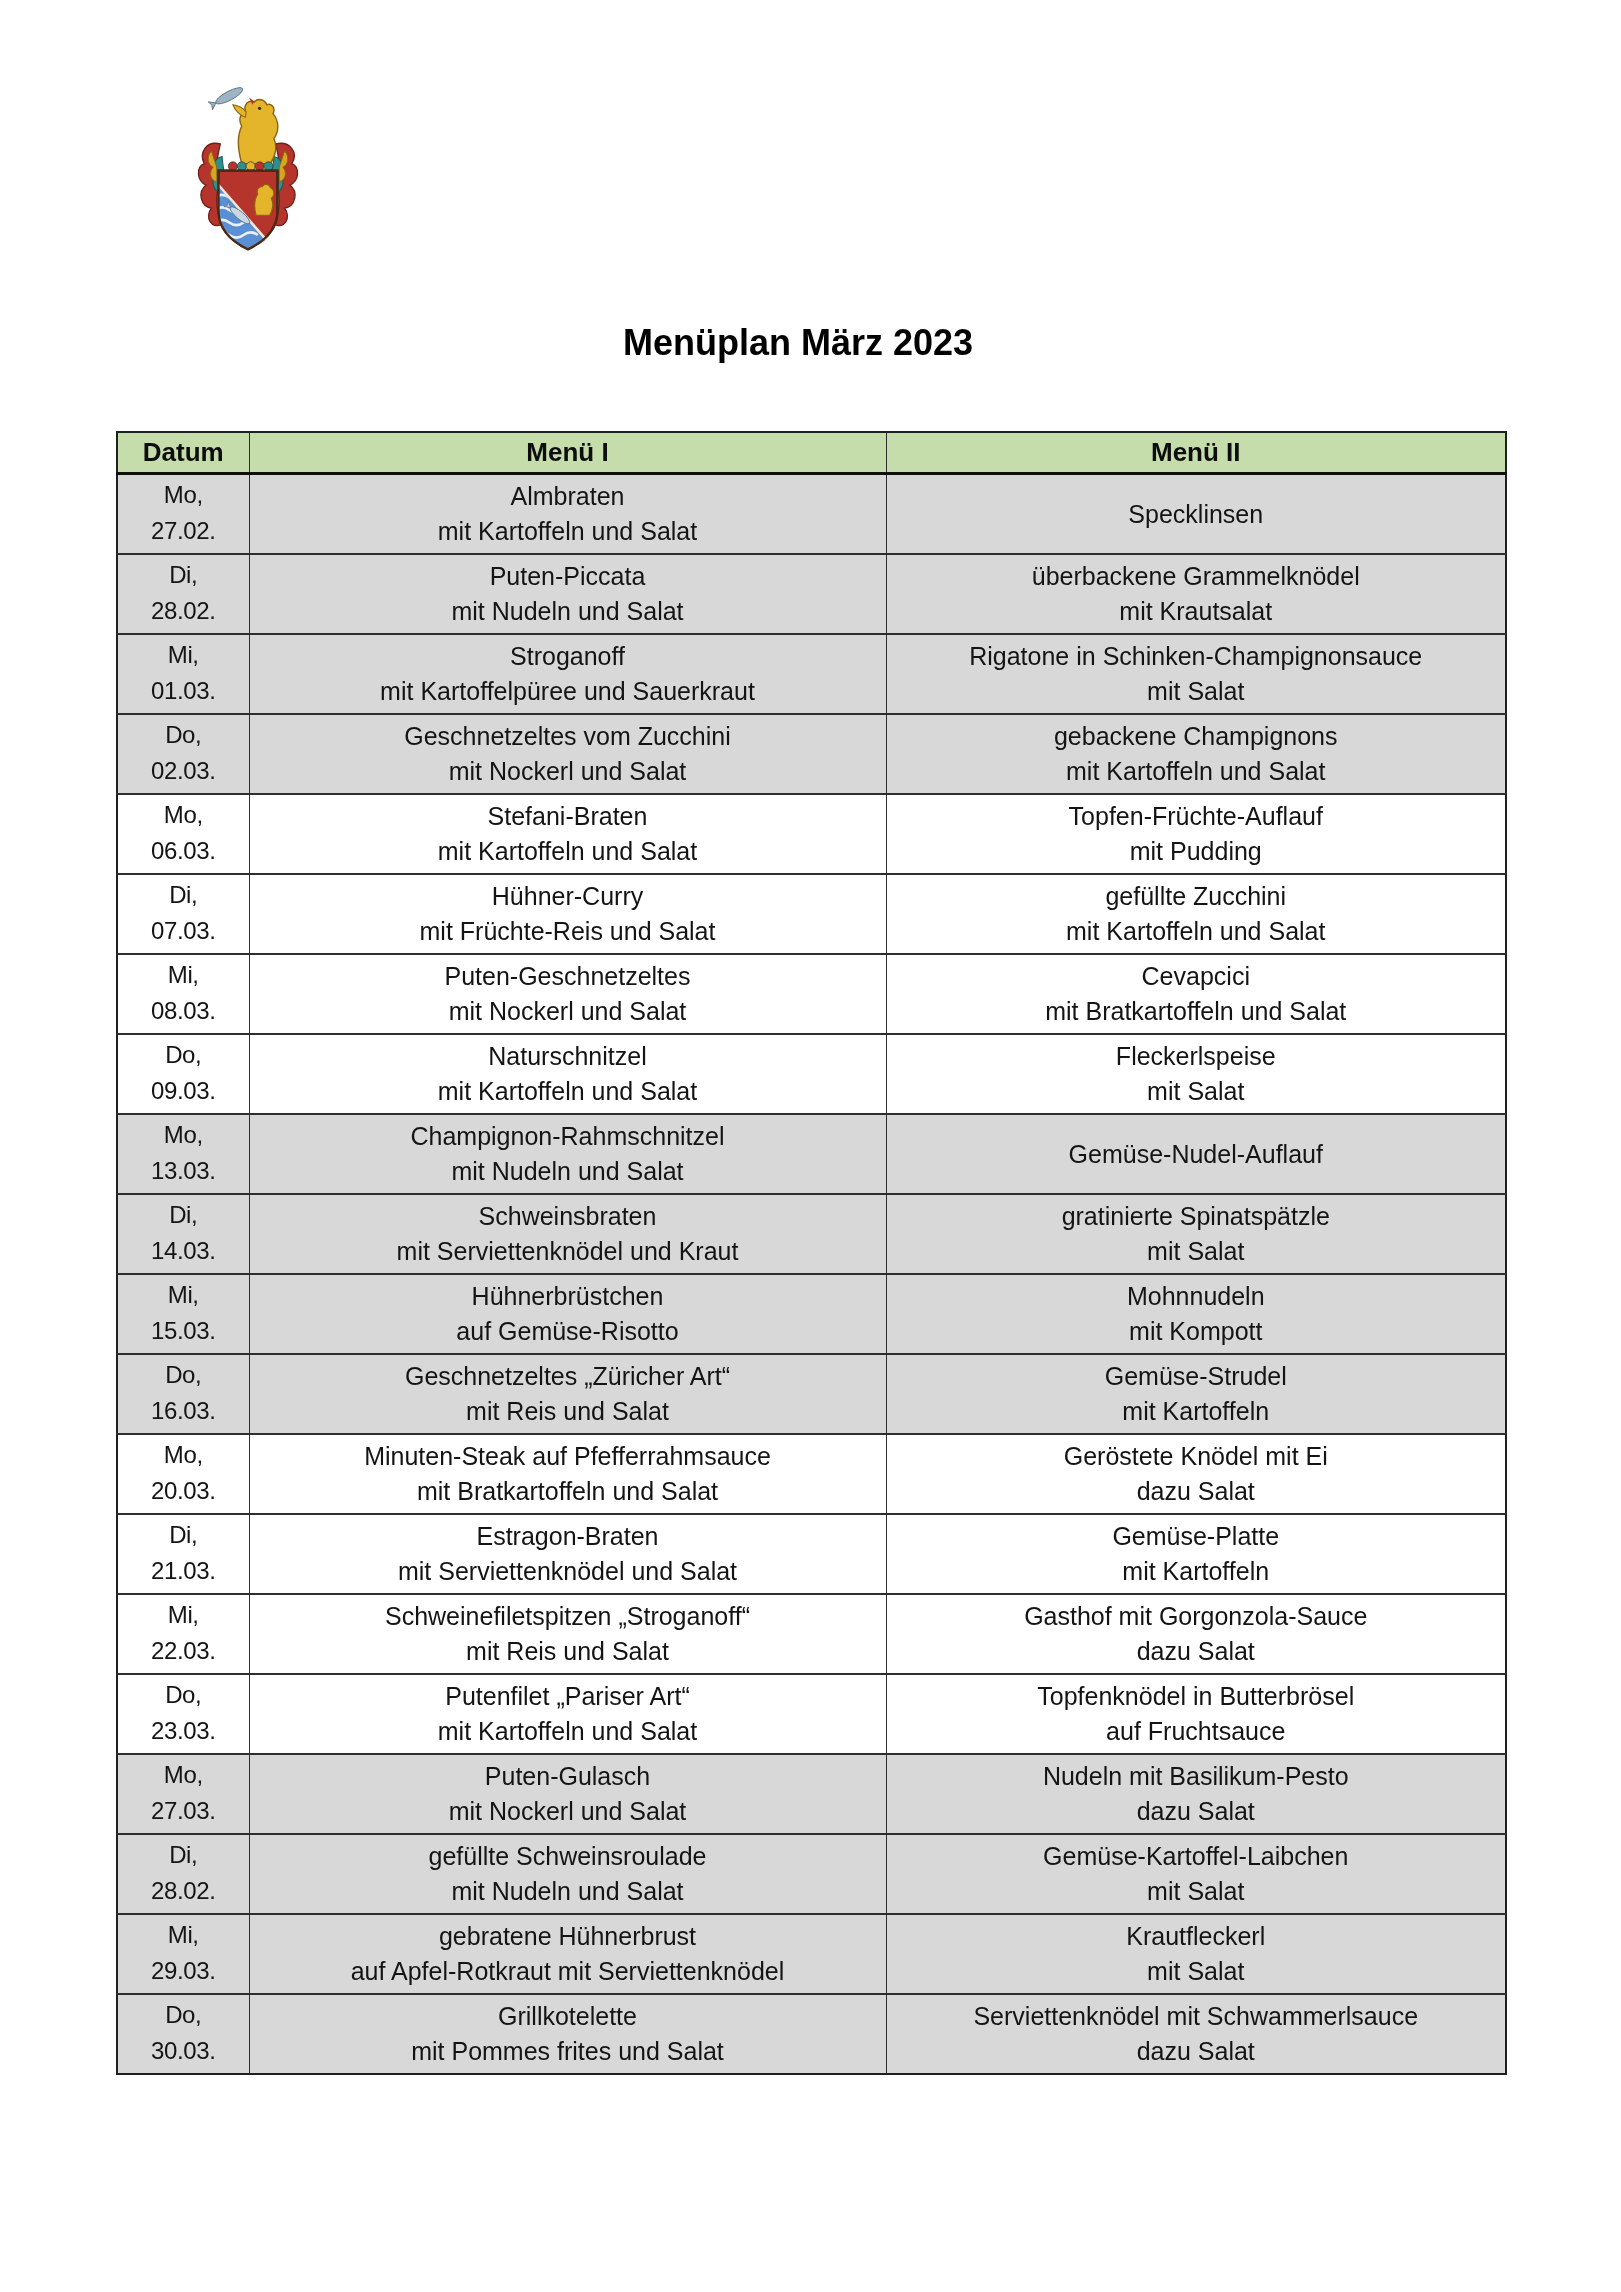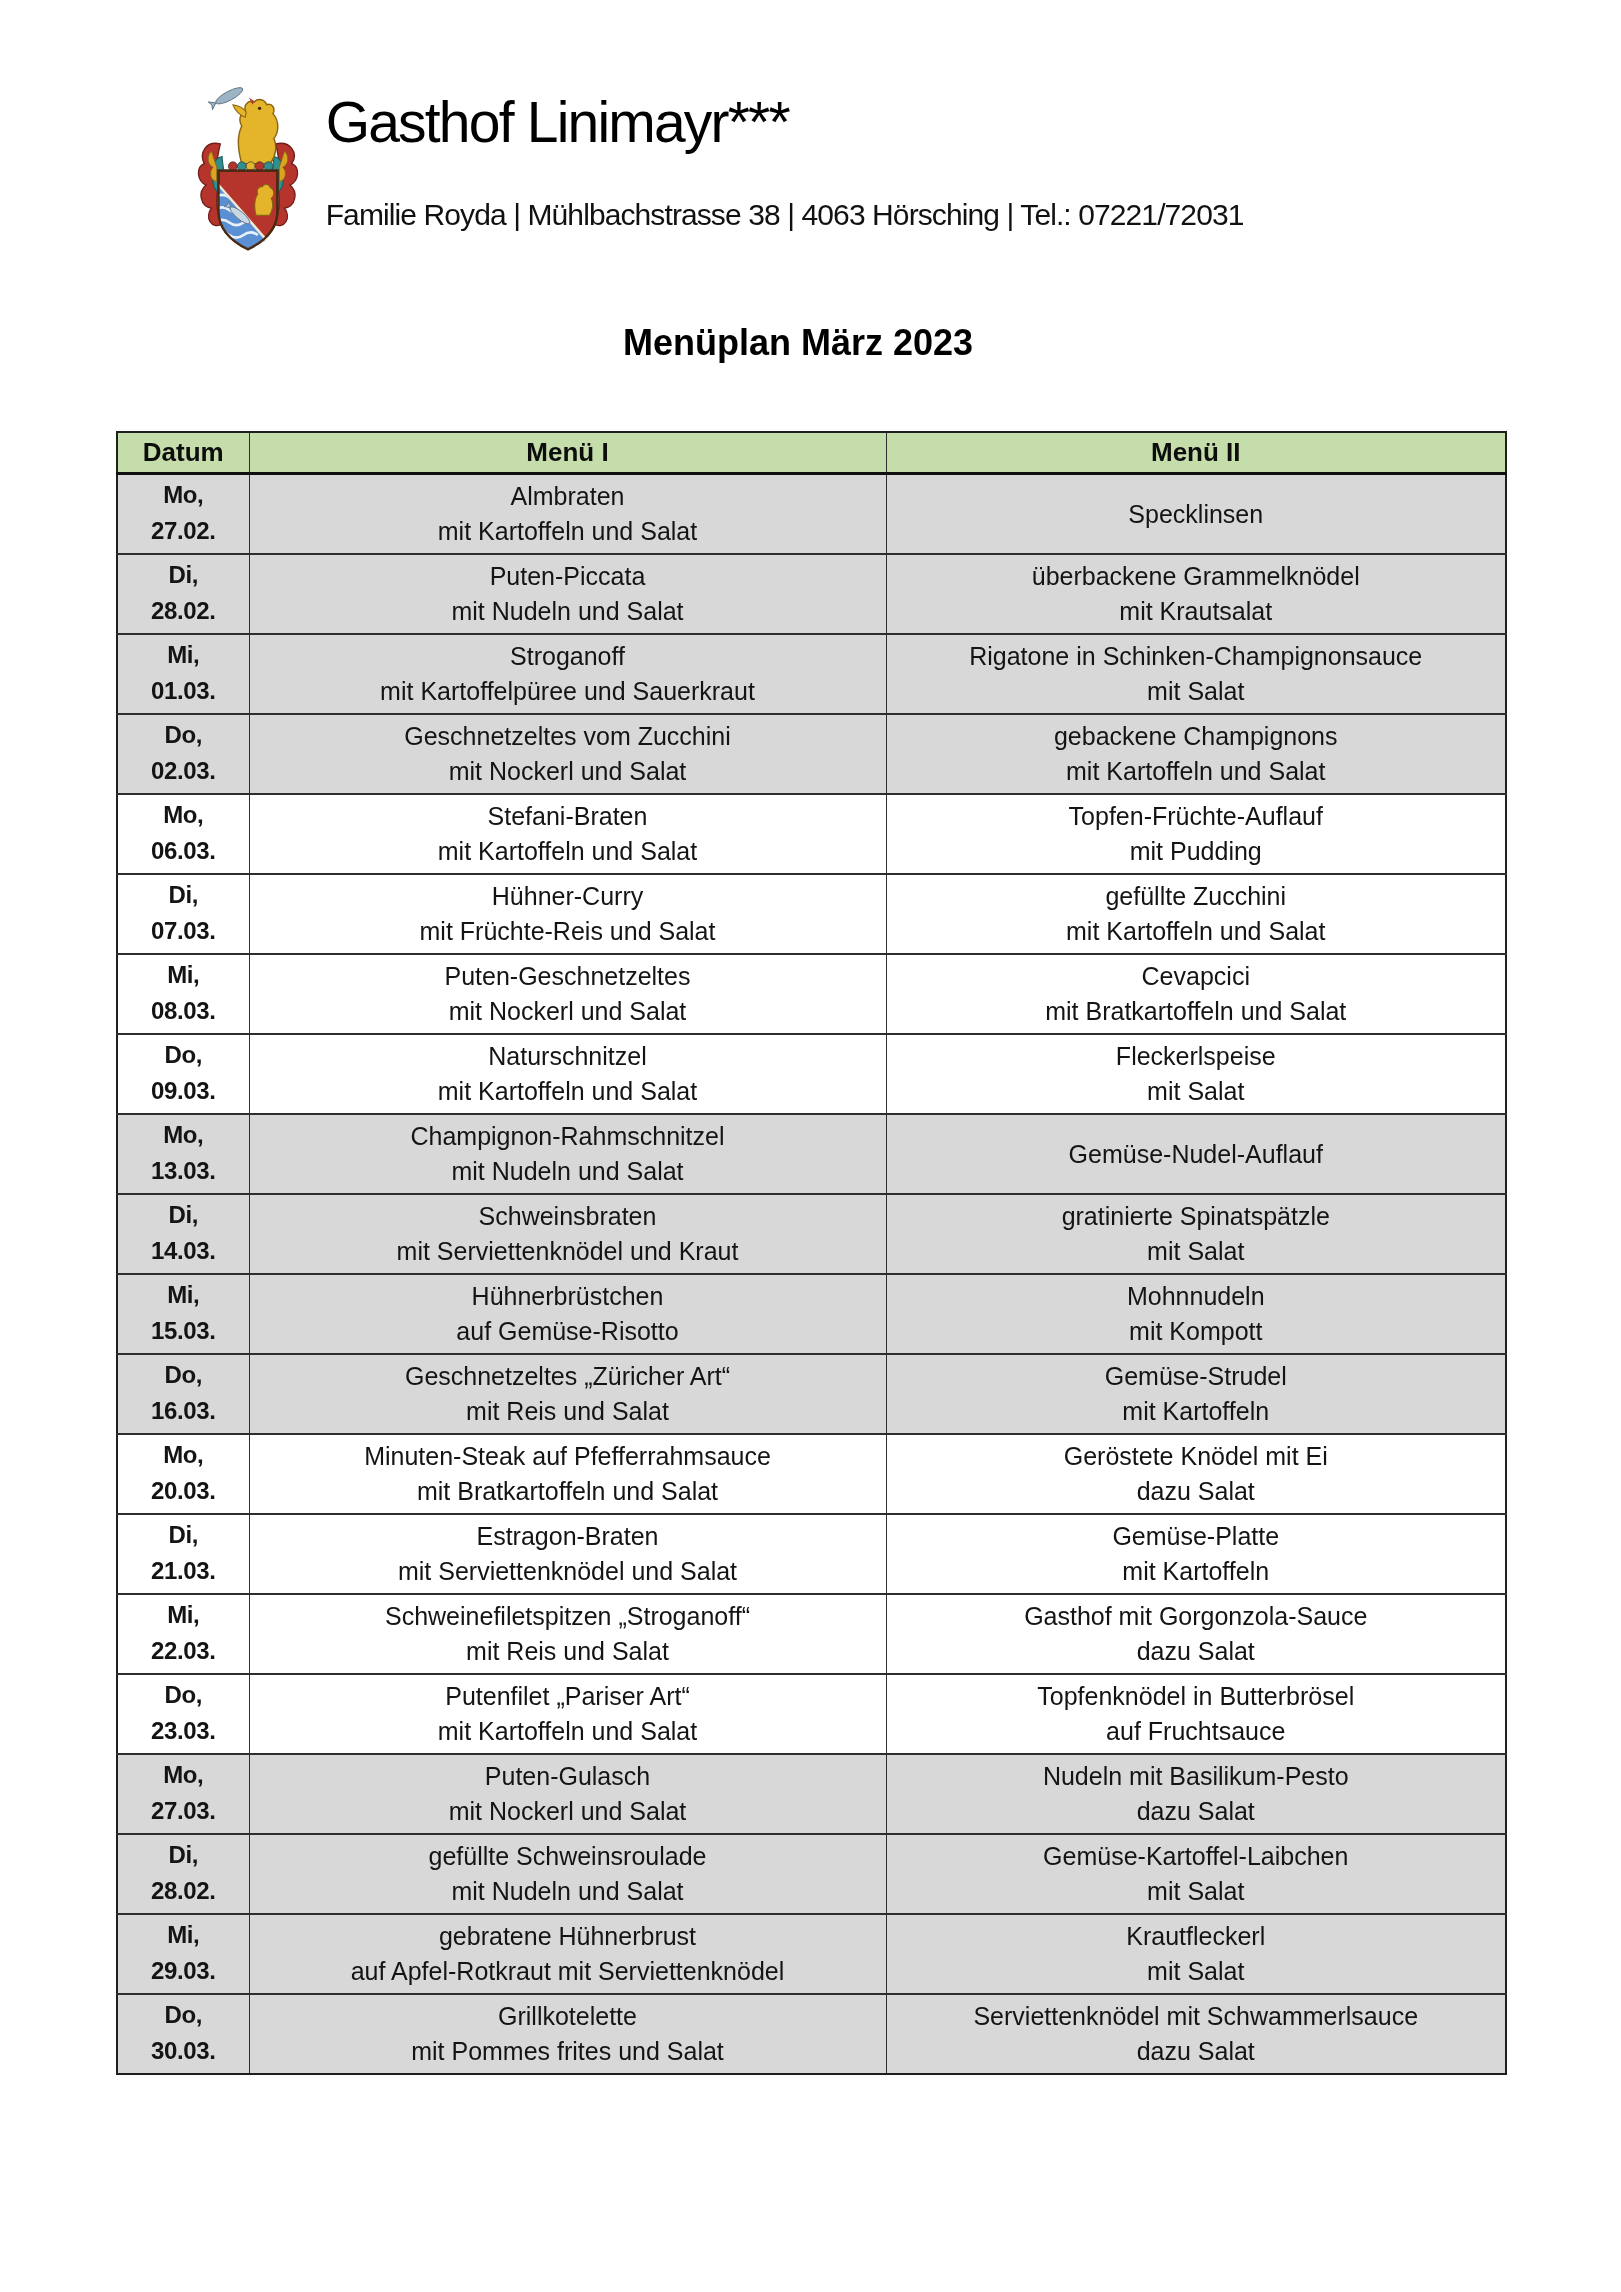--- a/index.html
+++ b/index.html
@@ -61,21 +61,21 @@
   tr.shaded td { background: var(--shaded-bg, #d8d8d8); }
   tr.plain  td { background: var(--plain-bg, #ffffff); }
 
   .cell {
     display: flex; flex-direction: column;
     justify-content: space-around;
     height: 78px; padding: 3.6px 9px;
     text-align: center; overflow: hidden;
   }
   .line { font-size: 25px; line-height: 1.12; white-space: nowrap; }
-  .date-cell .line { font-weight: 700; font-size: 24px; letter-spacing: -0.4px; }
+  .date-cell .line { font-weight: 400; font-size: 24px; letter-spacing: -0.4px; }
 </style>
 </head>
 <body>
 
 <div class="page">
 
   <header class="brand">
     <div class="logo">
       <svg viewBox="0 0 130 195" width="116" height="175" aria-hidden="true">
 
@@ -121,24 +121,20 @@
         </g>
         <g transform="rotate(40 56 150)">
           <ellipse cx="56" cy="150" rx="14" ry="4.2" fill="#c9d6e4" stroke="#5d7486" stroke-width="1"></ellipse>
           <path d="M42,150 L36,146 L38,150 L36,154 Z" fill="#c9d6e4" stroke="#5d7486" stroke-width="0.8"></path>
         </g>
 
         <path d="M74,150 C72,142 72,132 76,126 C74,122 77,117 81,118 C83,114 89,115 90,119 C95,121 95,128 91,131 C94,136 93,144 89,150 Z" fill="#e4b52b" stroke="#8a6410" stroke-width="1.2"></path>
         <path d="M32,100 H98 V145 Q98,172 65,188 Q32,172 32,145 Z" fill="none" stroke="#4a2a12" stroke-width="2.5"></path>
       </svg>
     </div>
-    <div class="brand-text">
-      <div class="hotel-name">Gasthof Linimayr***</div>
-      <div class="address">Familie Royda | Mühlbachstrasse 38 | 4063 Hörsching | Tel.: 07221/72031</div>
-    </div>
   </header>
 
   <h1 class="doc-title">Menüplan März 2023</h1>
 
   <table class="menu-table">
     <colgroup>
       <col style="width:132px">
       <col style="width:637px">
       <col style="width:620px">
     </colgroup>

